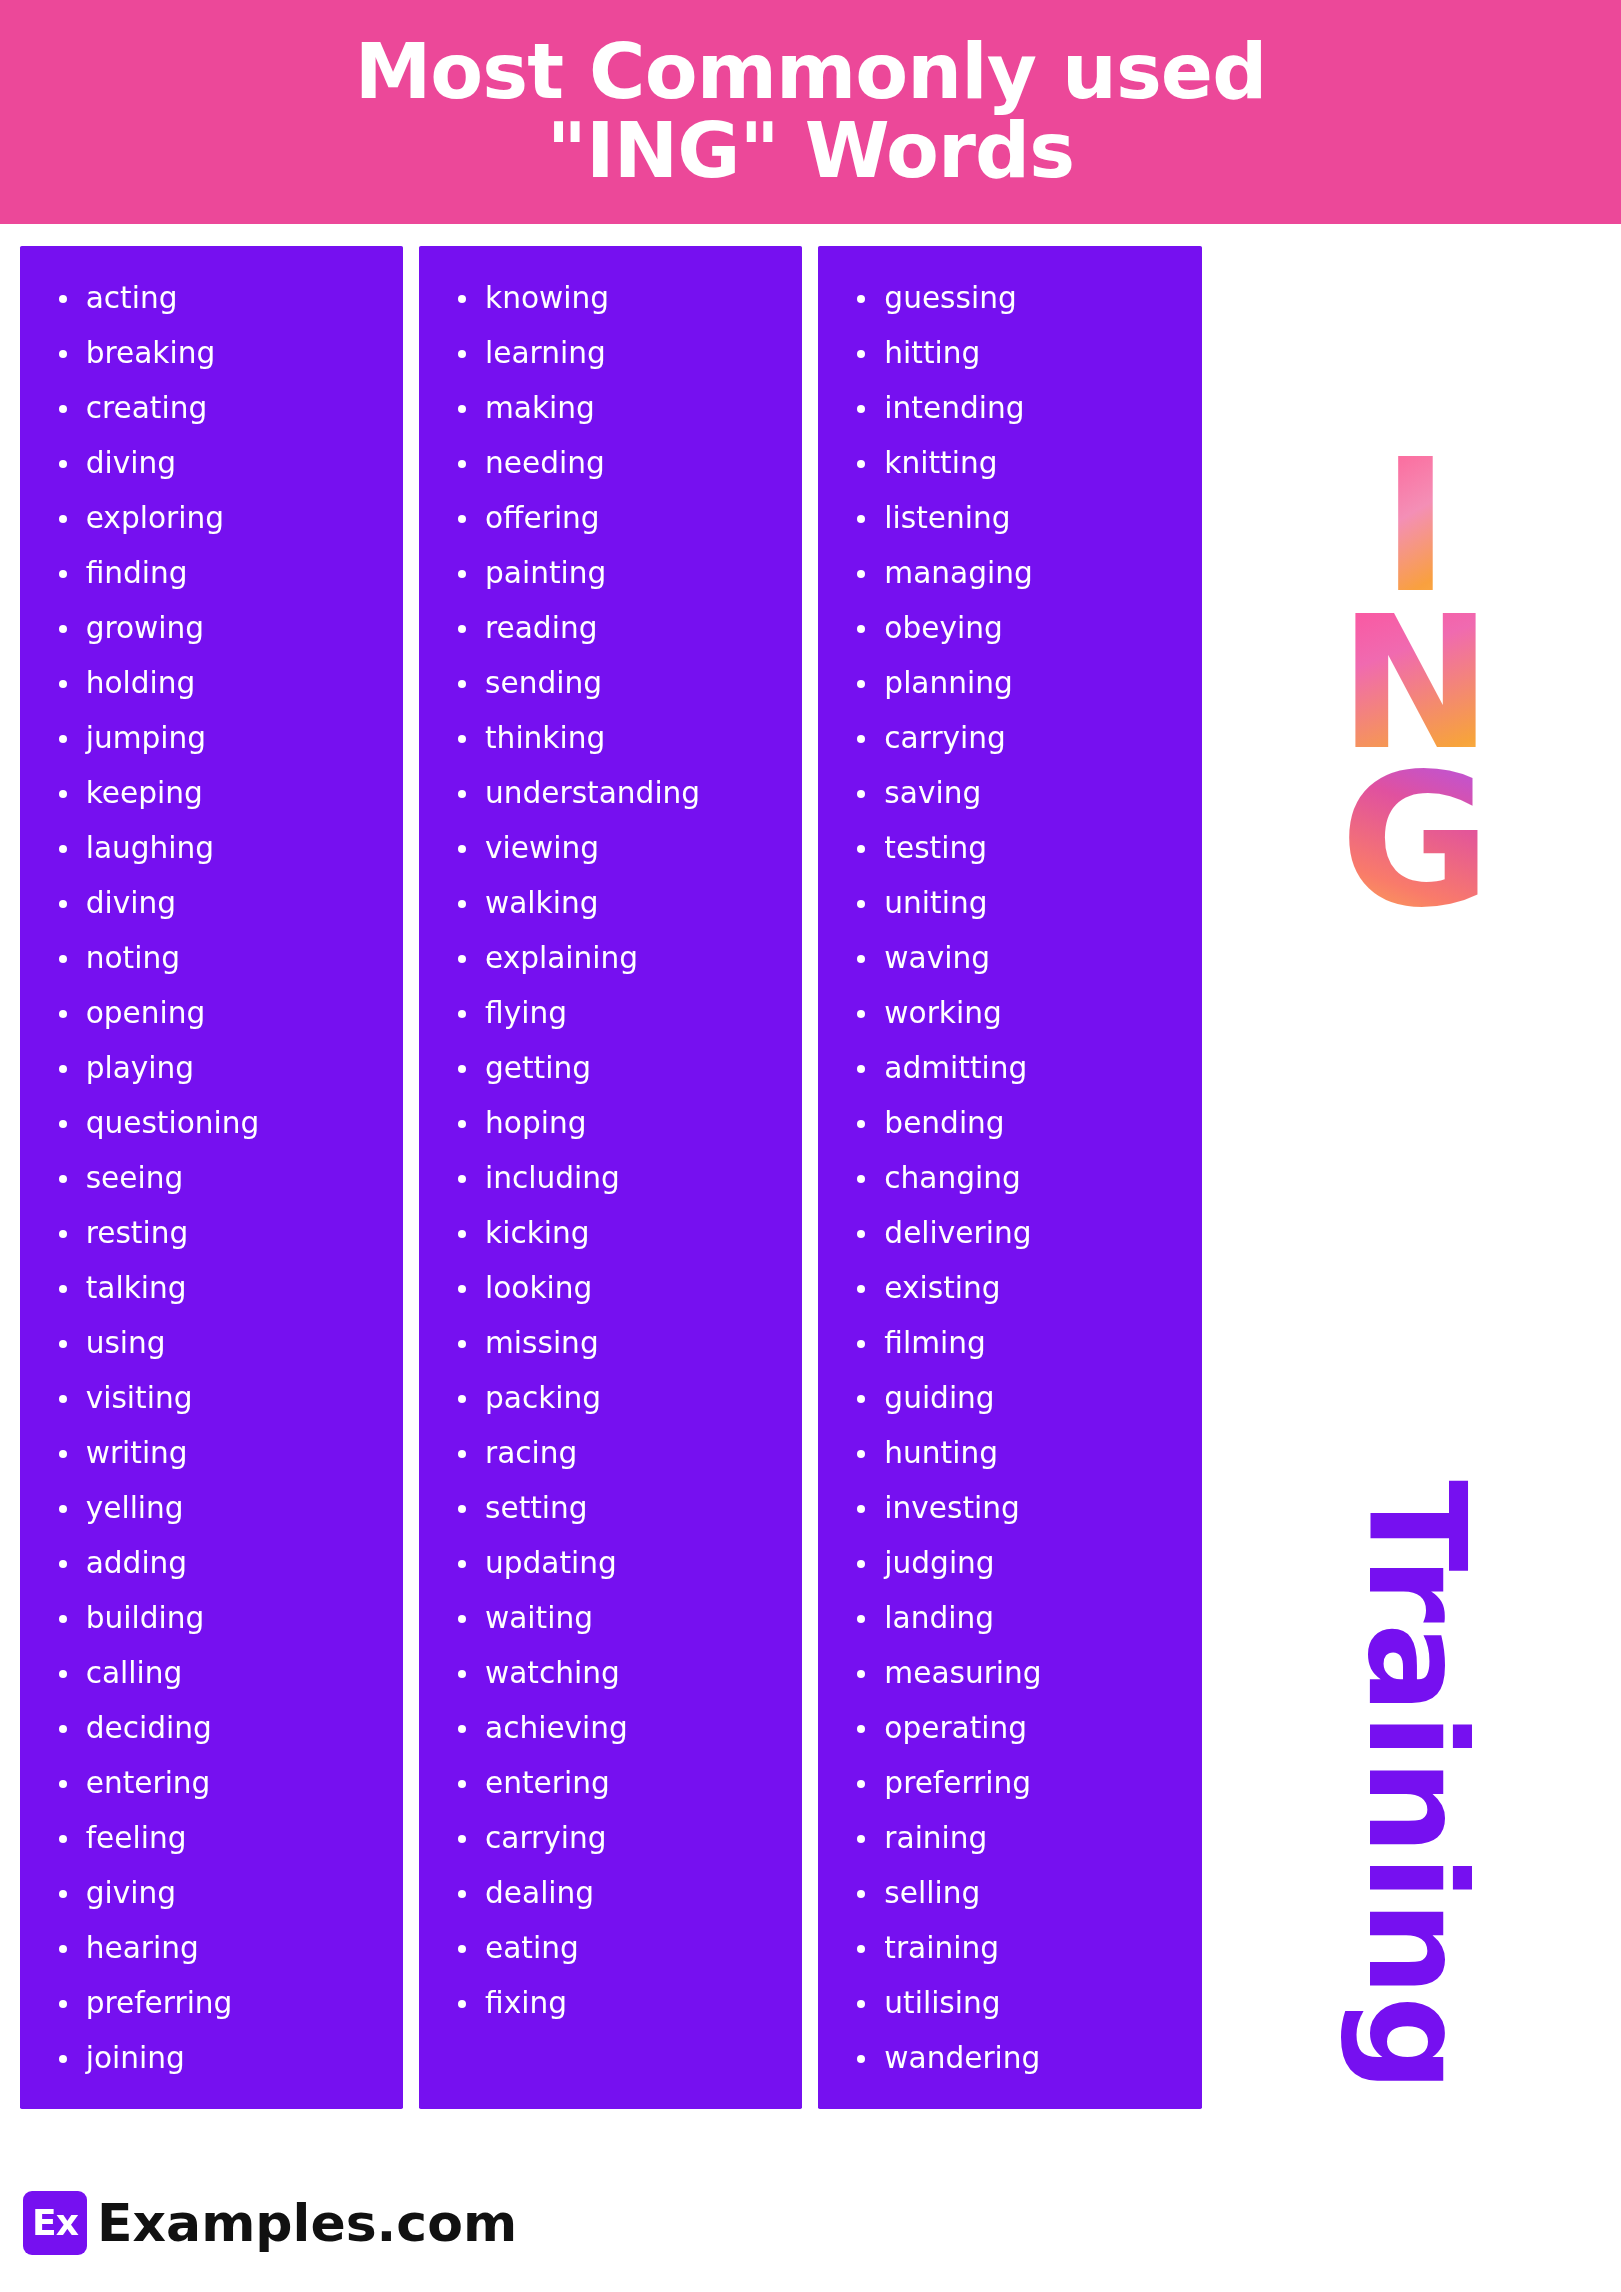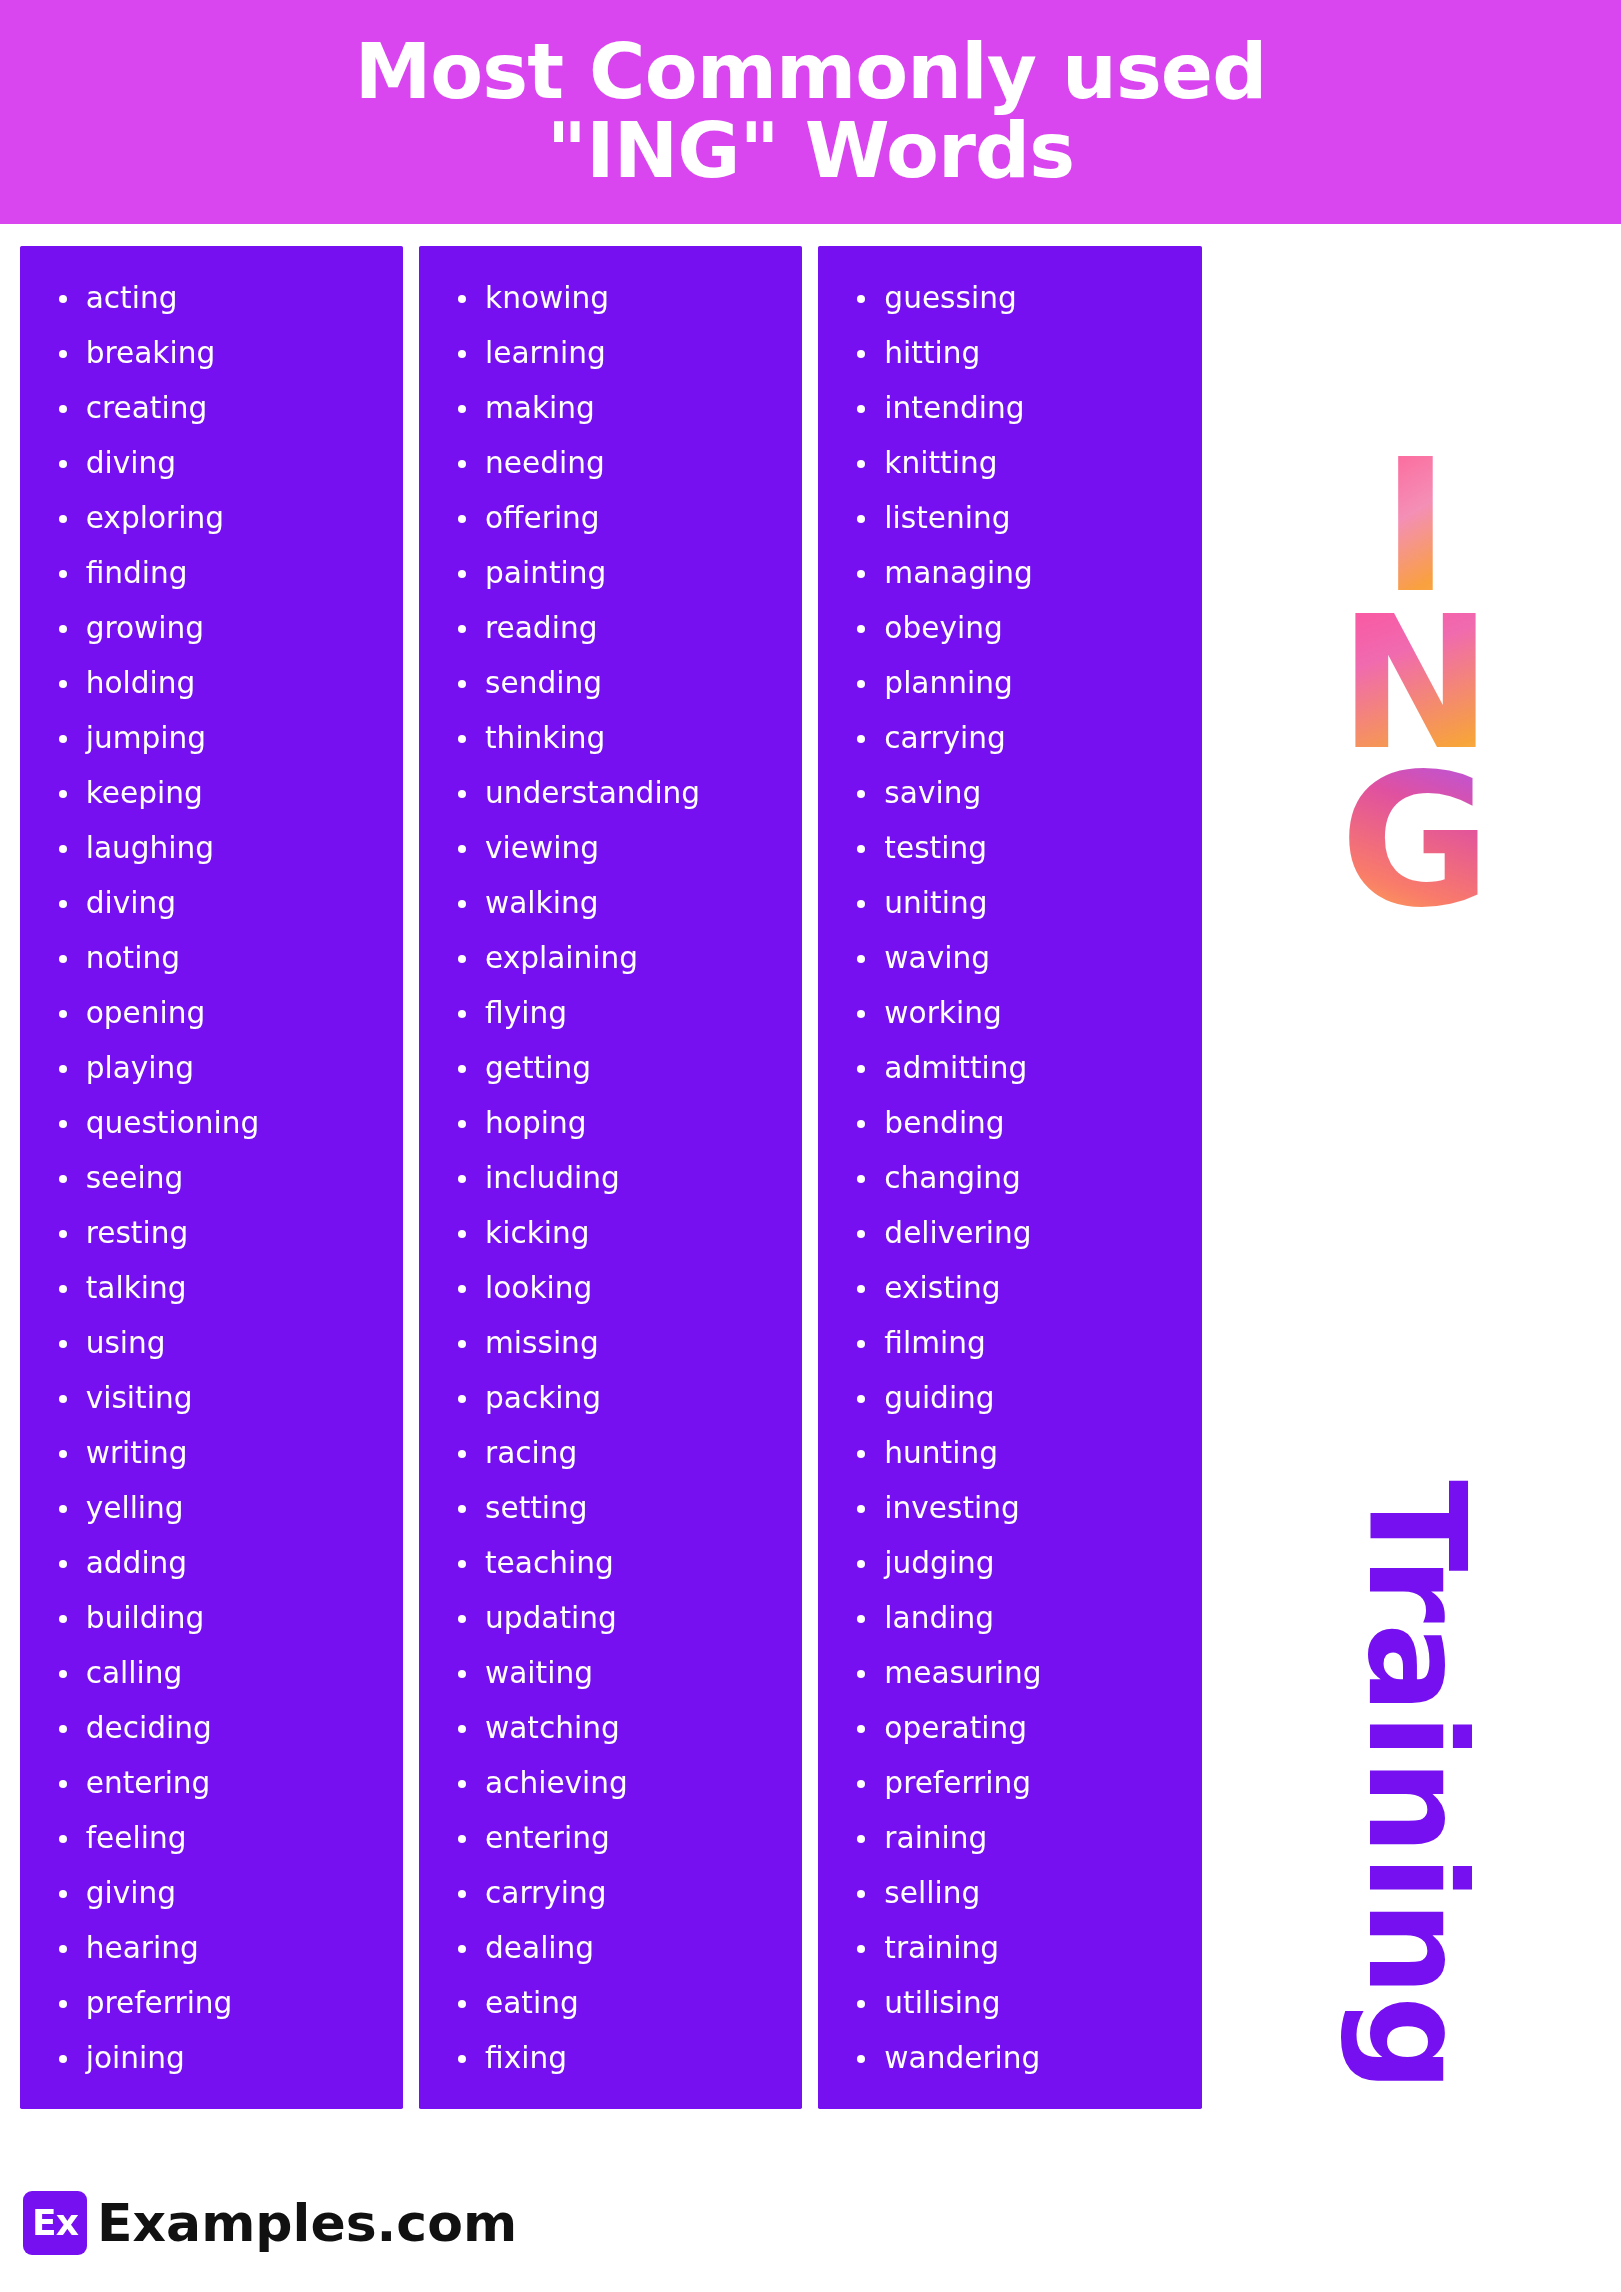--- a/index.html
+++ b/index.html
@@ -10,21 +10,21 @@
     background: #ffffff;
     font-family: "Liberation Sans", sans-serif;
     overflow: hidden;
     position: relative;
   }
 
   
   .header {
     width: 1621px;
     height: 224px;
-    background: #d946ef;
+    background: #ec4899;
     display: flex;
     align-items: center;
     justify-content: center;
     text-align: center;
   }
   .header-title {
     color: #ffffff;
     font-size: 77px;
     font-weight: bold;
     line-height: 1.02;
@@ -248,21 +248,20 @@
         <li>flying</li>
         <li>getting</li>
         <li>hoping</li>
         <li>including</li>
         <li>kicking</li>
         <li>looking</li>
         <li>missing</li>
         <li>packing</li>
         <li>racing</li>
         <li>setting</li>
-        <li>teaching</li>
         <li>updating</li>
         <li>waiting</li>
         <li>watching</li>
         <li>achieving</li>
         <li>entering</li>
         <li>carrying</li>
         <li>dealing</li>
         <li>eating</li>
         <li>fixing</li>
       </ul>

